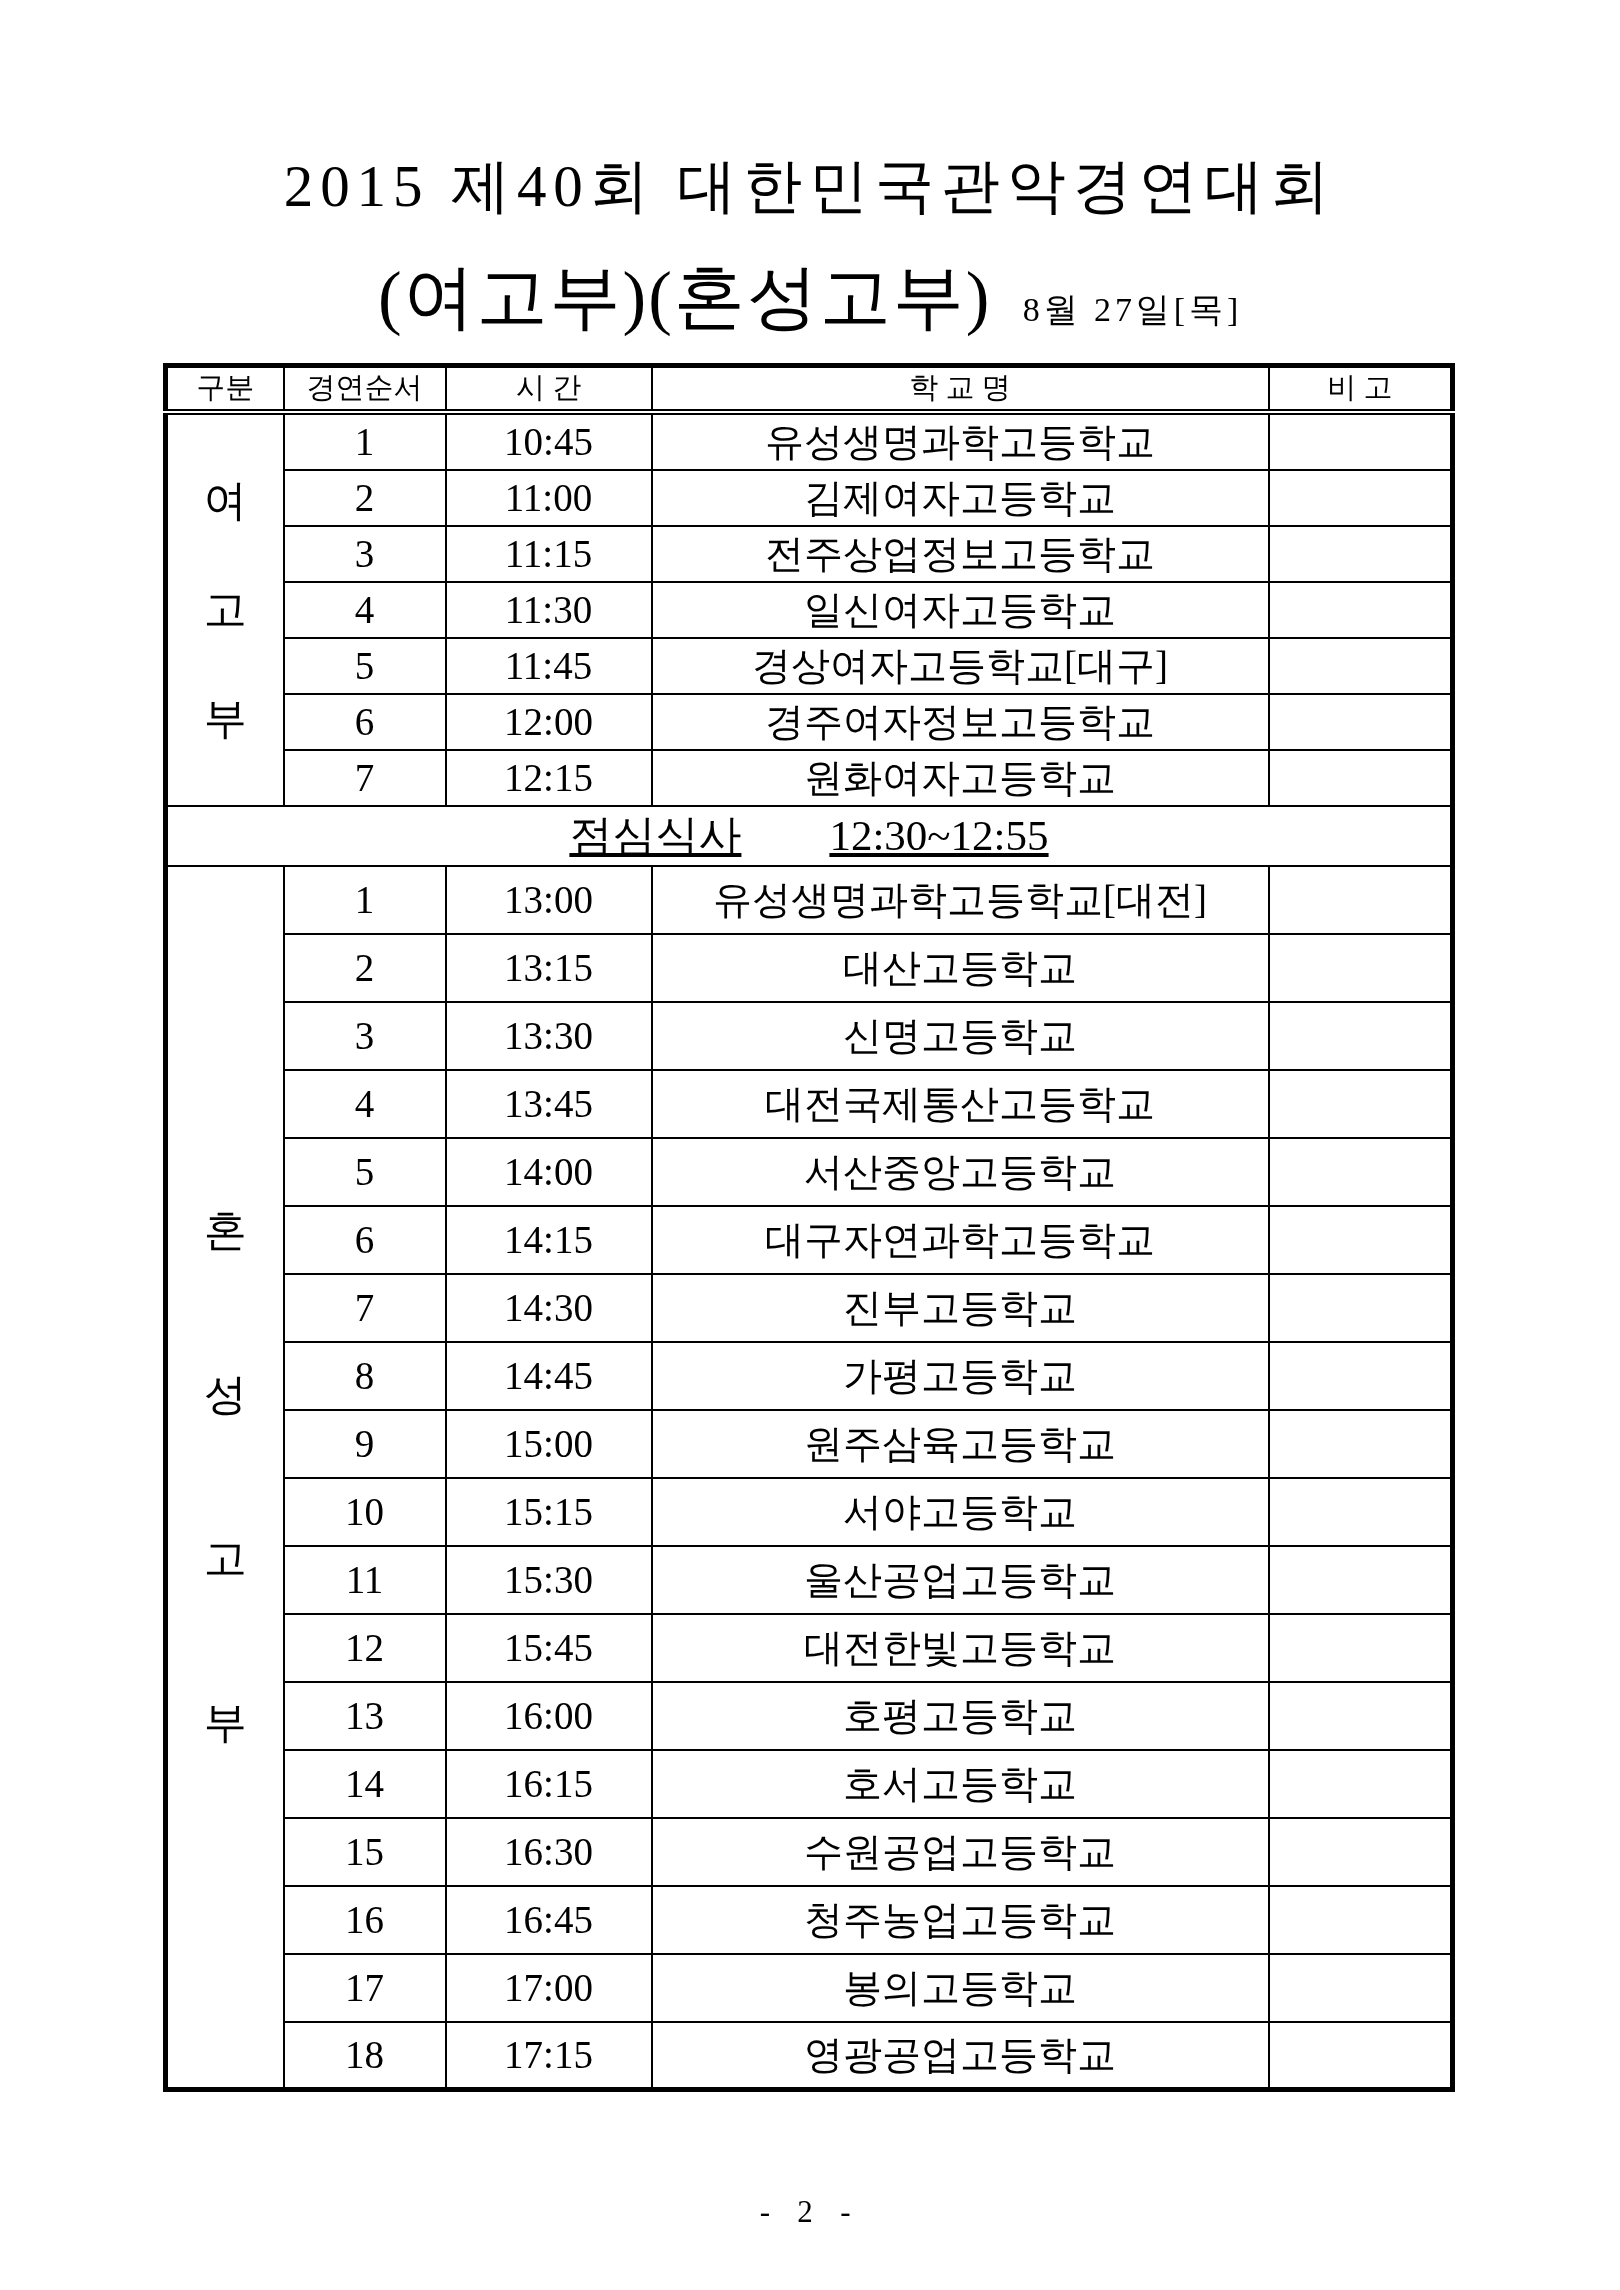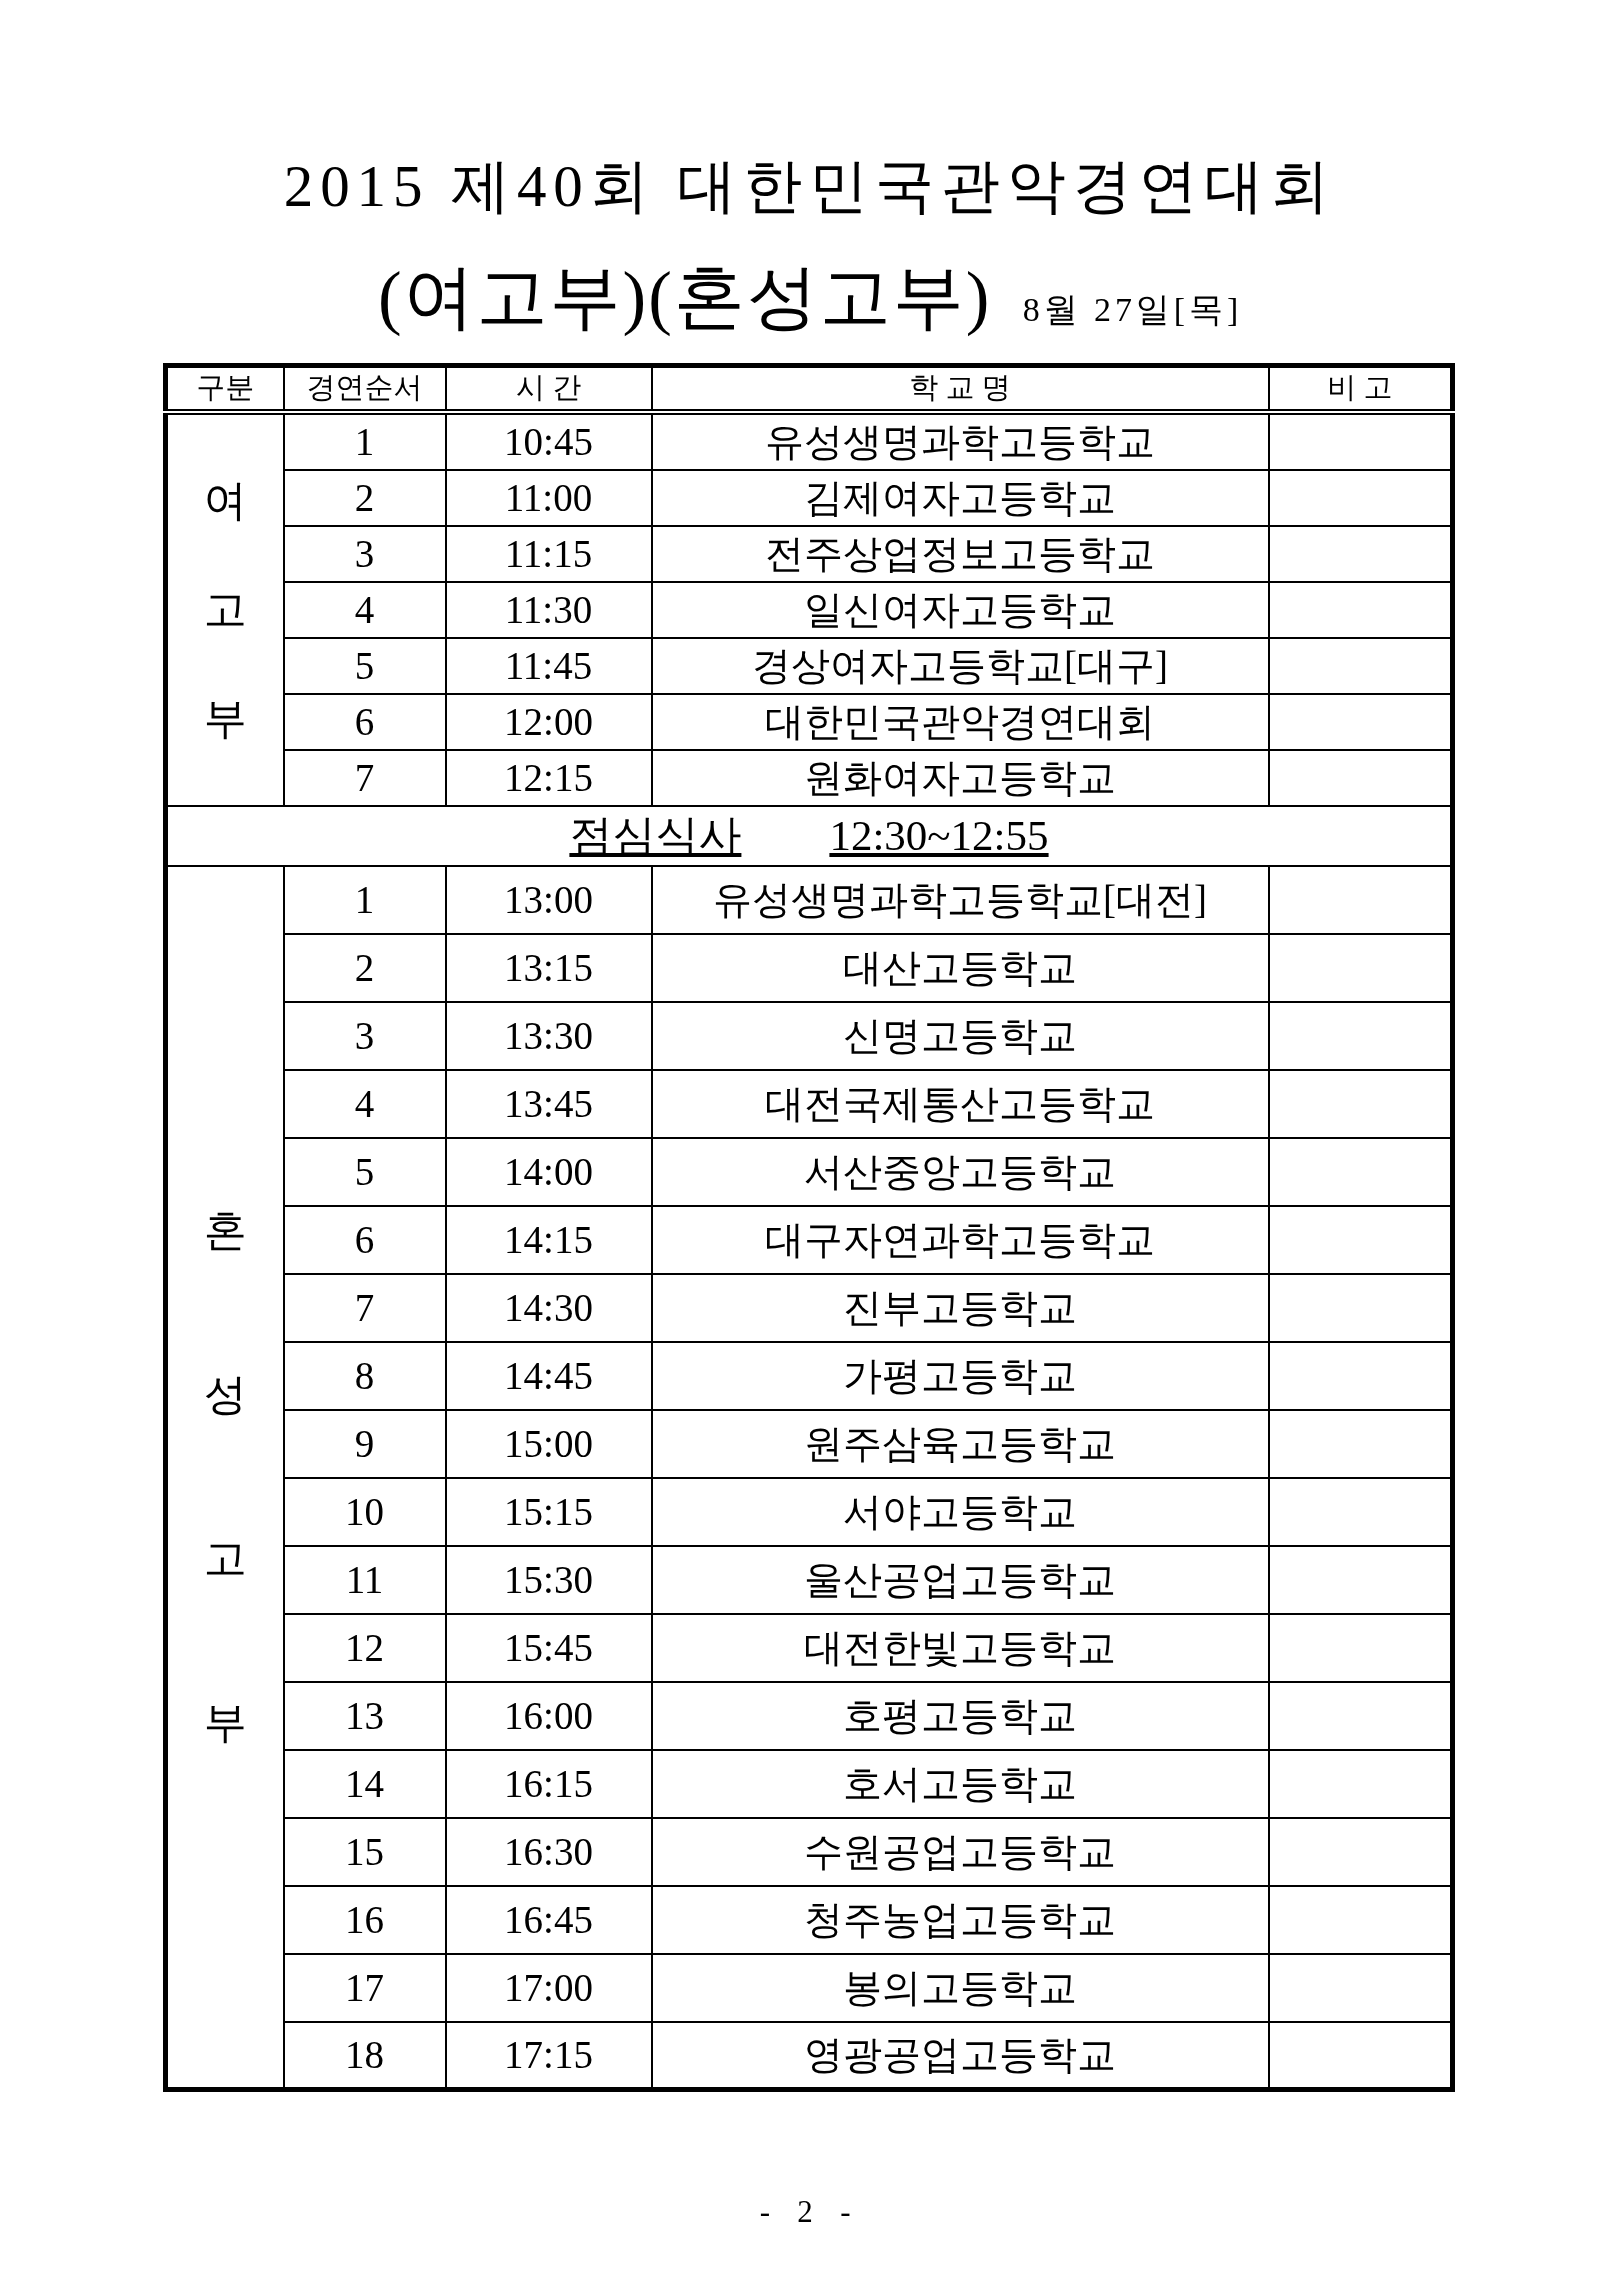--- a/index.html
+++ b/index.html
@@ -118,21 +118,21 @@
         </tr>
         <tr class="sec0">
           <td>5</td>
           <td>11:45</td>
           <td>경상여자고등학교[대구]</td>
           <td></td>
         </tr>
         <tr class="sec0">
           <td>6</td>
           <td>12:00</td>
-          <td>대한민국관악경연대회</td>
+          <td>경주여자정보고등학교</td>
           <td></td>
         </tr>
         <tr class="sec0">
           <td>7</td>
           <td>12:15</td>
           <td>원화여자고등학교</td>
           <td></td>
         </tr>
         <tr class="break-row">
           <td colspan="5"><span>점심식사</span><span class="break-time">12:30~12:55</span></td>

